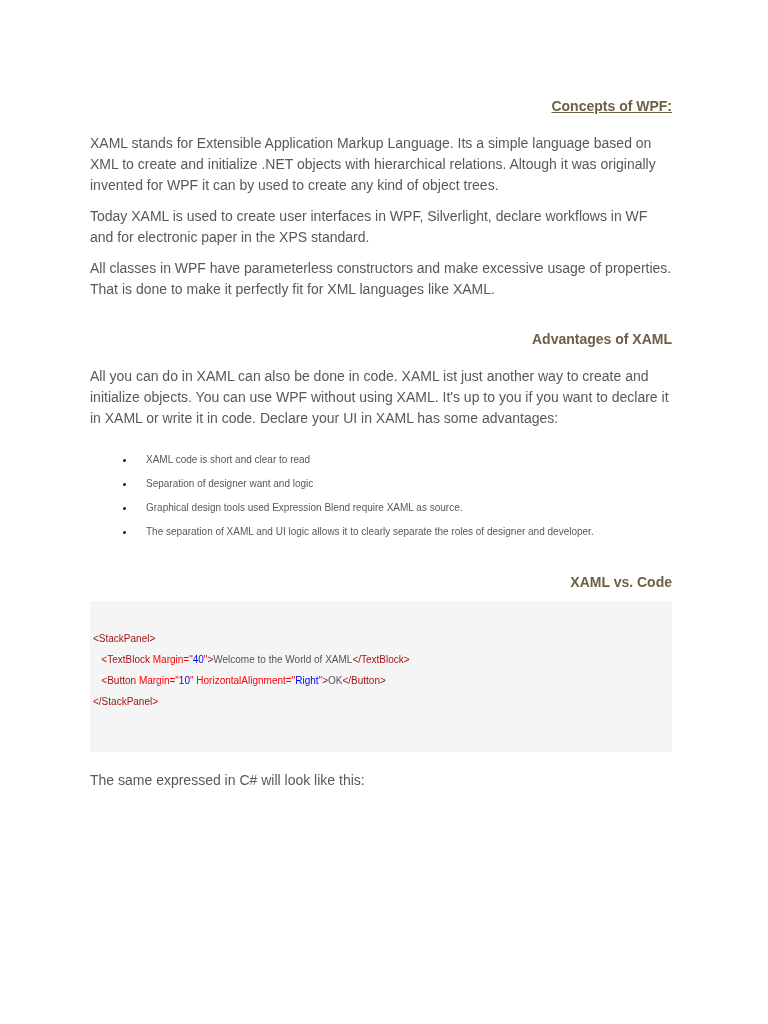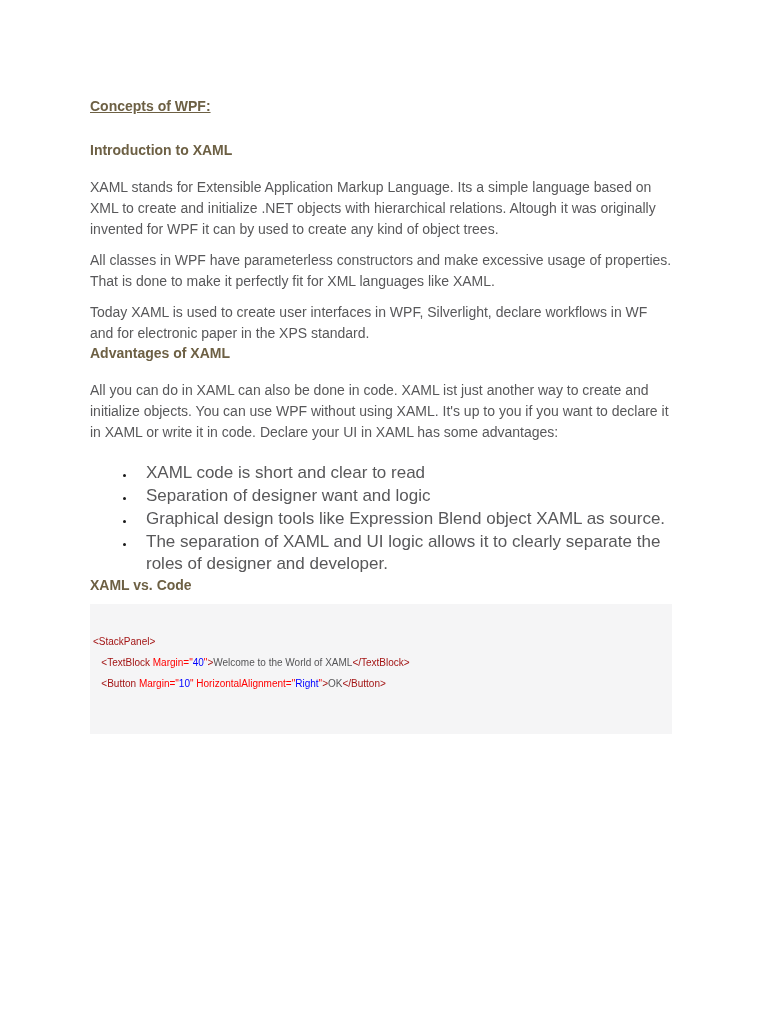--- a/index.html
+++ b/index.html
@@ -22,45 +22,47 @@
   }
   .content {
     width: 582px;
   }
   h1, h2 {
     font-size: 14px;
     font-weight: bold;
     color: var(--heading, #6d6044);
     margin: 0;
     line-height: 18px;
+    text-align: right;
   }
   h1.main-heading {
     text-decoration: underline;
     margin-bottom: 0;
   }
   h2.section-heading {
+    margin-top: 30px;
   }
   h2.first-section {
     margin-top: 26px;
   }
   p {
     font-size: 14px;
     line-height: 21px;
     margin: 10px 0 0 0;
   }
   p.after-heading {
     margin-top: 18px;
   }
   ul.bullet-list {
     margin: 19px 0 0 0;
     padding: 0 0 0 46px;
     list-style: disc outside;
   }
   ul.bullet-list li {
-    font-size: 17px;
+    font-size: 10px;
     line-height: 22px;
     margin-bottom: 1px;
     padding-left: 10px;
   }
   ul.bullet-list li::marker {
     color: #1a1a1a;
     font-size: 11px;
   }
   .code-block {
     margin-top: 10px;
@@ -83,43 +85,44 @@
   .tok-plain{ color: var(--body, #58585a); }
 </style>
 </head>
 <body>
 
 <div class="page">
   <div class="content">
 
     <h1 class="main-heading">Concepts of WPF:</h1>
 
-    <h2 class="section-heading first-section">Introduction to XAML</h2>
 
     <p class="after-heading">XAML stands for Extensible Application Markup Language. Its a simple language based on XML to create and initialize .NET objects with hierarchical relations. Altough it was originally invented for WPF it can by used to create any kind of object trees.</p>
 
+    <p>Today XAML is used to create user interfaces in WPF, Silverlight, declare workflows in WF and for electronic paper in the XPS standard.</p>
+
     <p>All classes in WPF have parameterless constructors and make excessive usage of properties. That is done to make it perfectly fit for XML languages like XAML.</p>
-
-    <p>Today XAML is used to create user interfaces in WPF, Silverlight, declare workflows in WF and for electronic paper in the XPS standard.</p>
 
     <h2 class="section-heading">Advantages of XAML</h2>
 
     <p class="after-heading">All you can do in XAML can also be done in code. XAML ist just another way to create and initialize objects. You can use WPF without using XAML. It's up to you if you want to declare it in XAML or write it in code. Declare your UI in XAML has some advantages:</p>
 
     <ul class="bullet-list">
       <li>XAML code is short and clear to read</li>
       <li>Separation of designer want and logic</li>
-      <li>Graphical design tools like Expression Blend object XAML as source.</li>
+      <li>Graphical design tools used Expression Blend require XAML as source.</li>
       <li>The separation of XAML and UI logic allows it to clearly separate the roles of designer and developer.</li>
     </ul>
 
     <h2 class="section-heading">XAML vs. Code</h2>
 
 
     <div class="code-block">
         <div class="code-line"><span class="tok-tag">&lt;StackPanel&gt;</span></div>
         <div class="code-line"><span class="tok-plain">   </span><span class="tok-tag">&lt;TextBlock</span><span class="tok-attr"> Margin</span><span class="tok-pun">="</span><span class="tok-val">40</span><span class="tok-pun">"</span><span class="tok-tag">&gt;</span><span class="tok-txt">Welcome to the World of XAML</span><span class="tok-tag">&lt;/TextBlock&gt;</span></div>
         <div class="code-line"><span class="tok-plain">   </span><span class="tok-tag">&lt;Button</span><span class="tok-attr"> Margin</span><span class="tok-pun">="</span><span class="tok-val">10</span><span class="tok-pun">"</span><span class="tok-attr"> HorizontalAlignment</span><span class="tok-pun">="</span><span class="tok-val">Right</span><span class="tok-pun">"</span><span class="tok-tag">&gt;</span><span class="tok-txt">OK</span><span class="tok-tag">&lt;/Button&gt;</span></div>
+        <div class="code-line"><span class="tok-tag">&lt;/StackPanel&gt;</span></div>
       </div>
 
+    <p class="after-heading">The same expressed in C# will look like this:</p>
 
   </div>
 </div>
 
 </body></html>

